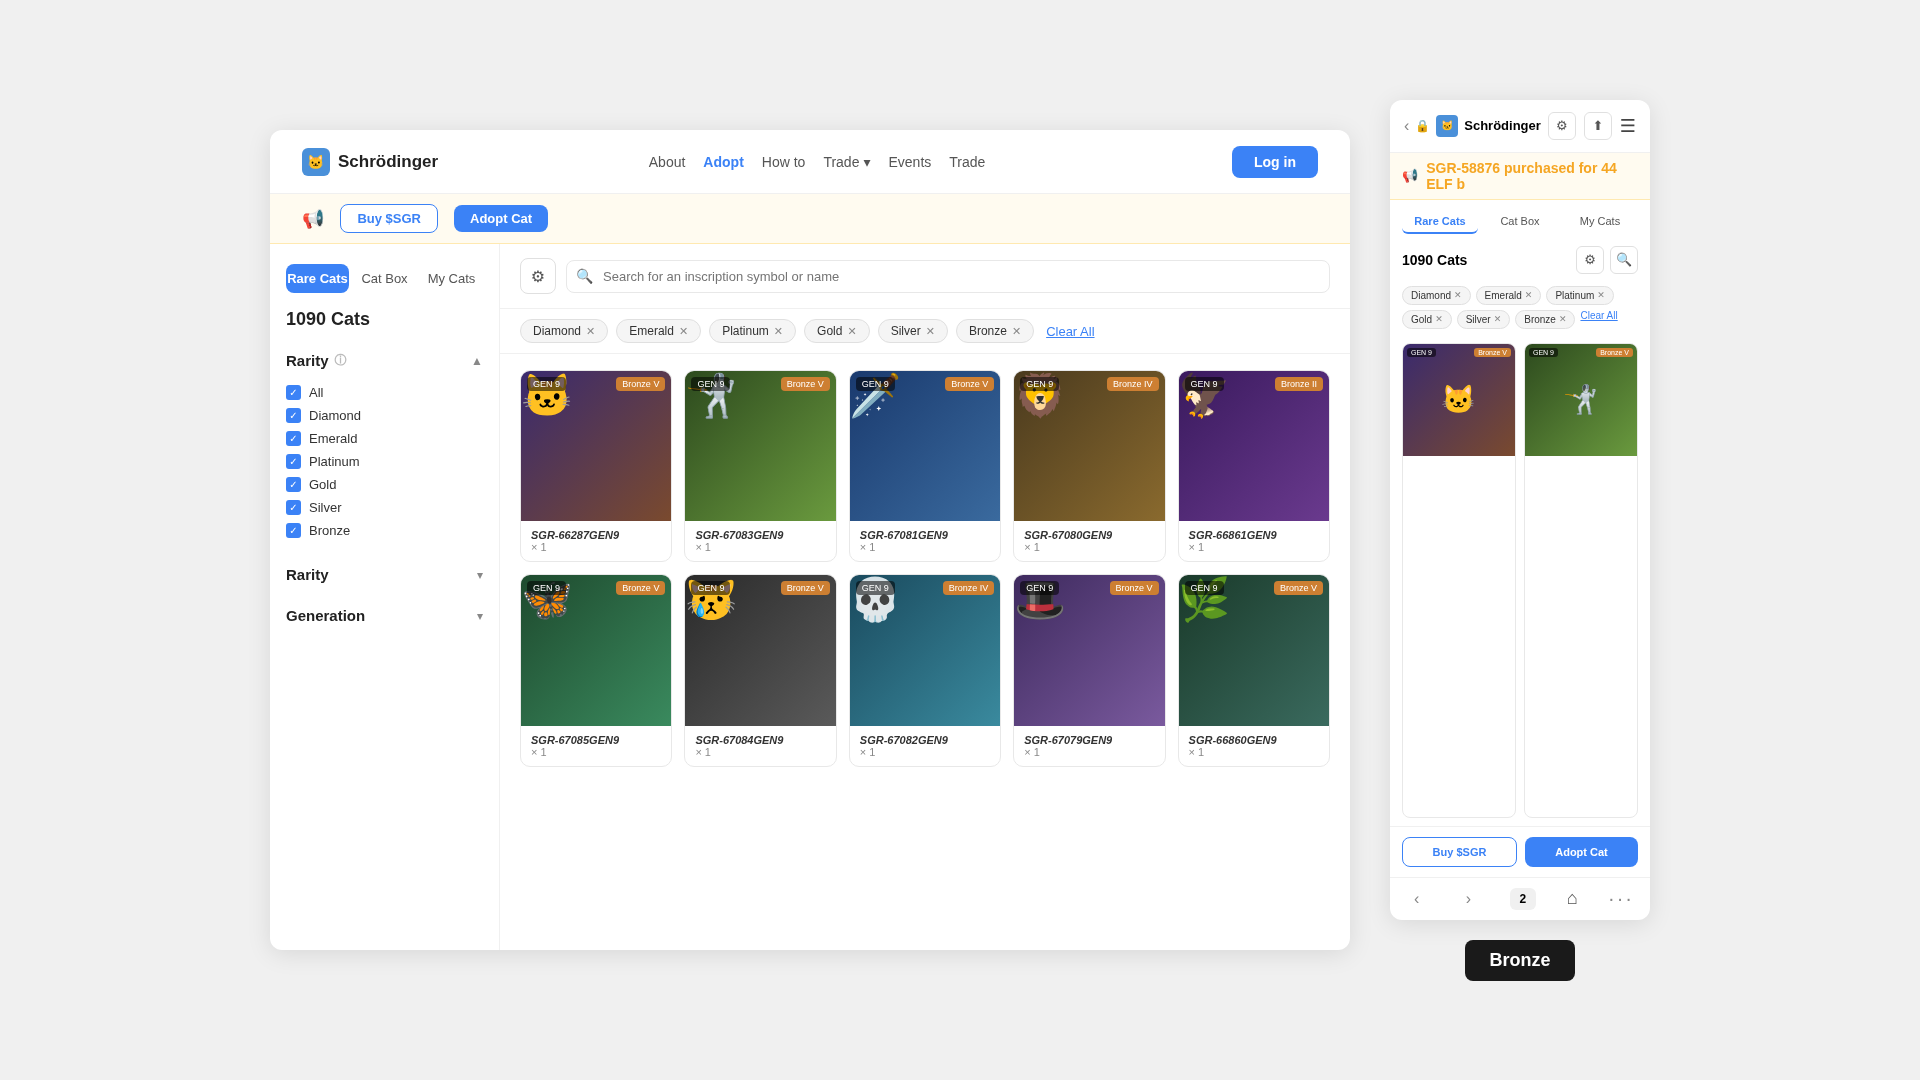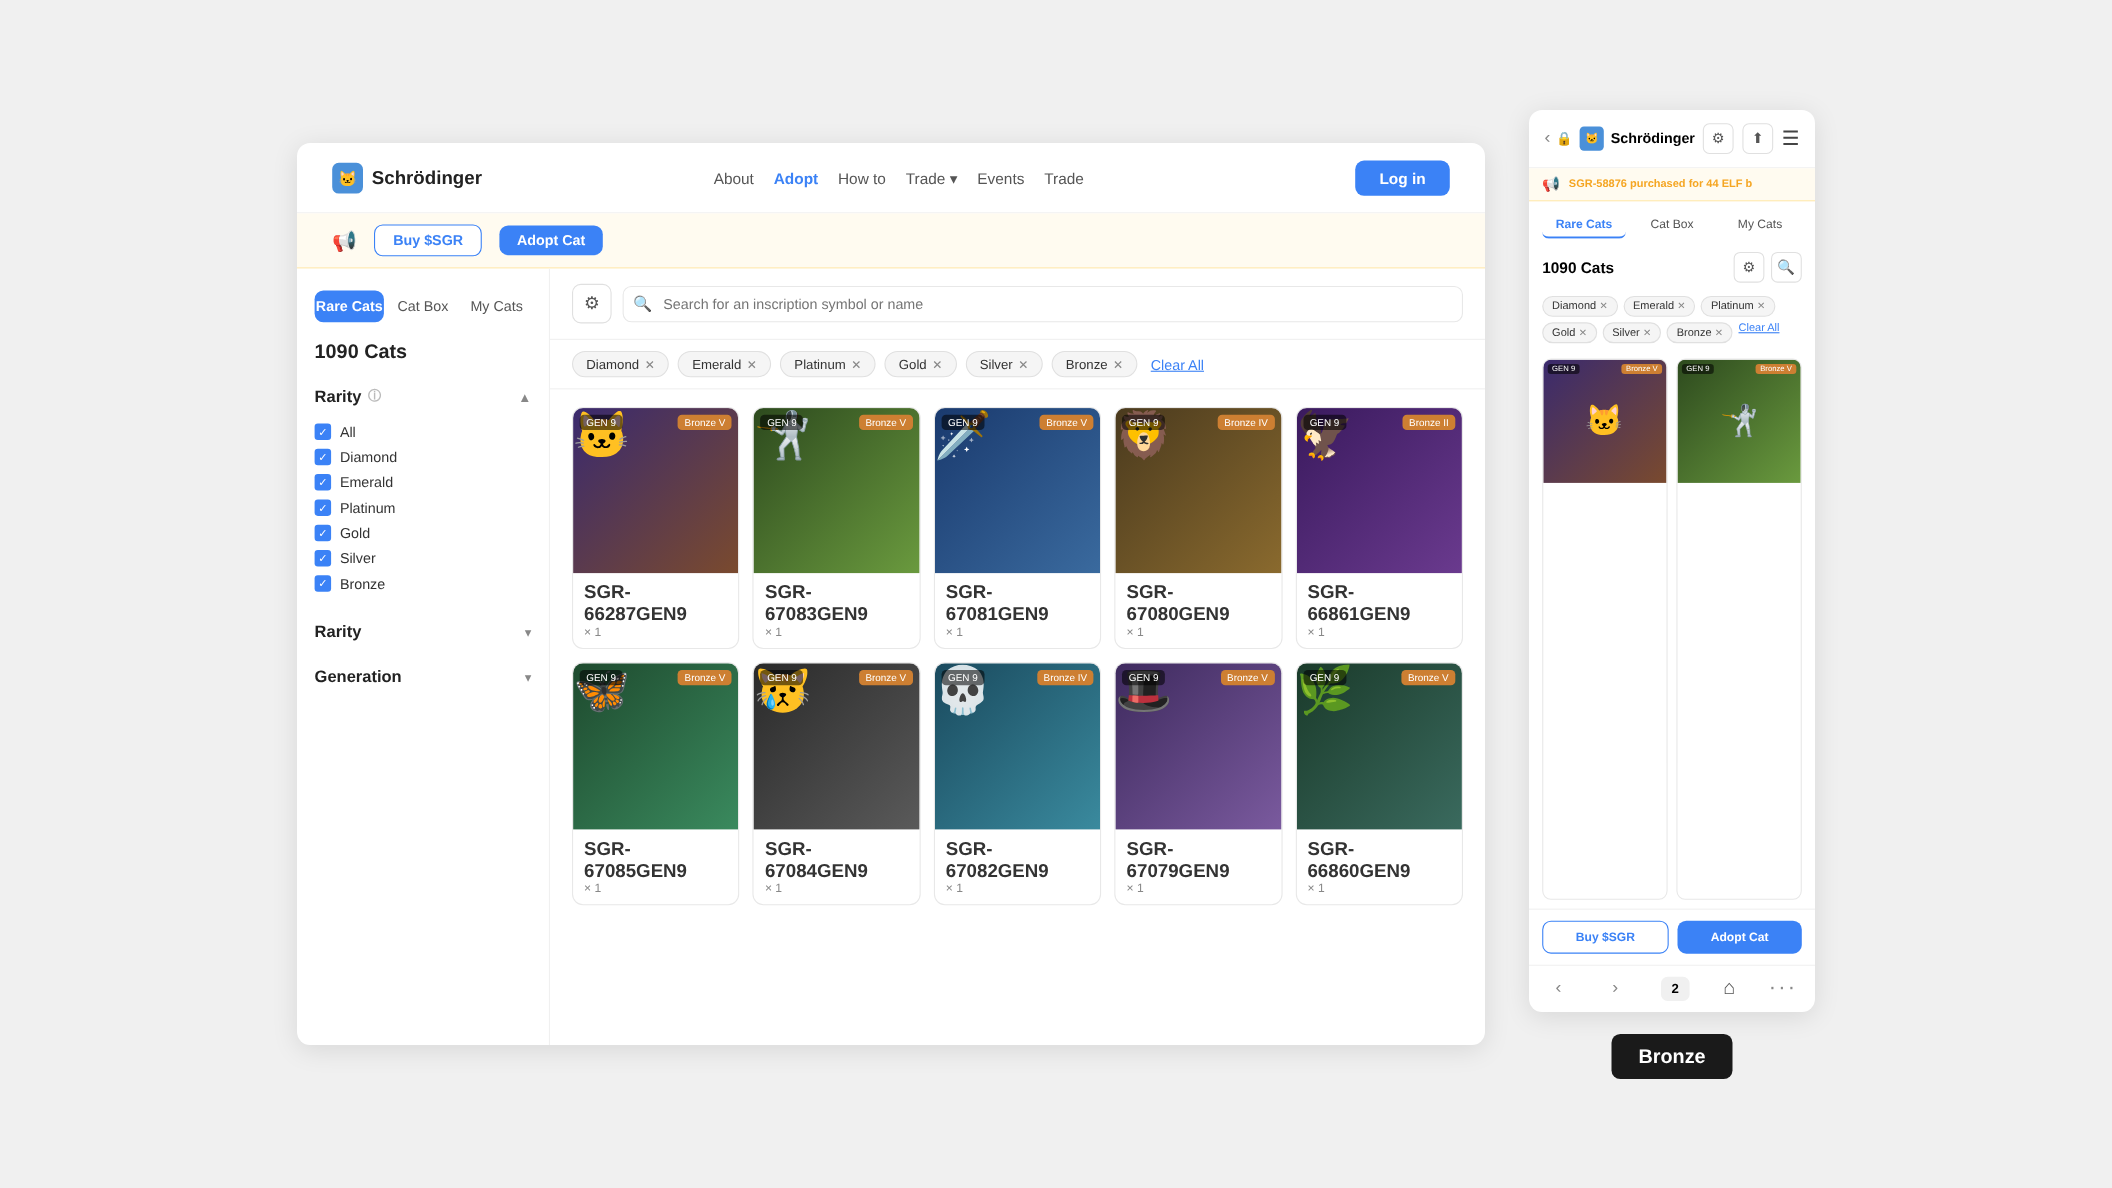--- a/index.html
+++ b/index.html
@@ -63,37 +63,37 @@
 
     
     .grid-area { flex: 1; overflow-y: auto; padding: 16px 20px; }
     .cats-grid { display: grid; grid-template-columns: repeat(5, 1fr); gap: 12px; }
     .cat-card { border: 1.5px solid #e8e8e8; border-radius: 10px; overflow: hidden; cursor: pointer; transition: box-shadow 0.2s; }
     .cat-img { width: 100%; aspect-ratio: 1; background: #e8e8e8; position: relative; overflow: hidden; }
     .badge-top-left { position: absolute; top: 6px; left: 6px; background: rgba(0,0,0,0.55); color: white; font-size: 9px; border-radius: 4px; padding: 2px 6px; }
     .badge-top-right { position: absolute; top: 6px; right: 6px; color: white; font-size: 9px; border-radius: 4px; padding: 2px 6px; }
     .badge-bronze { background: #cd7f32; }
     .cat-info { padding: 8px 10px; }
-    .cat-name { font-size: 17px; font-weight: 600; color: #333; }
+    .cat-name { font-size: 11px; font-weight: 600; color: #333; font-style: italic; }
     .cat-id { font-size: 11px; color: #888; }
 
     
     .panel-label { background: #1a1a1a; color: white; font-size: 18px; font-weight: 700; padding: 10px 24px; border-radius: 8px; text-align: center; margin-top: 8px; }
 
     
     .mobile-panel { width: 260px; height: 820px; background: white; border-radius: 12px; box-shadow: 0 4px 24px rgba(0,0,0,0.10); display: flex; flex-direction: column; overflow: hidden; }
     .mobile-header { display: flex; align-items: center; justify-content: space-between; padding: 12px 14px; border-bottom: 1px solid #f0f0f0; }
     .mobile-logo { display: flex; align-items: center; gap: 6px; }
     .mobile-logo-icon { width: 22px; height: 22px; background: #4a90d9; border-radius: 4px; display: flex; align-items: center; justify-content: center; color: white; font-size: 10px; }
     .mobile-logo-text { font-size: 13px; font-weight: 700; }
     .mobile-header-actions { display: flex; gap: 8px; align-items: center; }
     .mobile-icon-btn { width: 28px; height: 28px; border: 1.5px solid #e0e0e0; border-radius: 6px; display: flex; align-items: center; justify-content: center; cursor: pointer; font-size: 13px; color: #555; }
     .mobile-banner { background: #fffbf0; border-bottom: 1px solid #ffe9b0; padding: 7px 12px; display: flex; align-items: center; gap: 8px; }
     .mobile-banner-icon { color: #f5a623; font-size: 13px; }
-    .mobile-banner-text { font-size: 10px; color: #444; }
+    .mobile-banner-text { font-size: 14px; color: #444; }
     .mobile-banner-text span { color: #f5a623; font-weight: 700; }
 
     .mobile-tabs { display: flex; gap: 4px; padding: 10px 12px 6px; }
     .mobile-tab { flex: 1; text-align: center; padding: 5px 0; font-size: 11px; border-radius: 6px; cursor: pointer; color: #555; }
     .mobile-tab.active { background: white; color: #3b82f6; font-weight: 700; border-bottom: 2px solid #3b82f6; }
 
     .mobile-cats-header { display: flex; justify-content: space-between; align-items: center; padding: 6px 12px; }
     .mobile-cats-count { font-size: 14px; font-weight: 700; }
     .mobile-cats-icons { display: flex; gap: 6px; }
     .mobile-cats-icon-btn { width: 28px; height: 28px; border: 1.5px solid #e0e0e0; border-radius: 6px; display: flex; align-items: center; justify-content: center; font-size: 13px; color: #555; cursor: pointer; }

